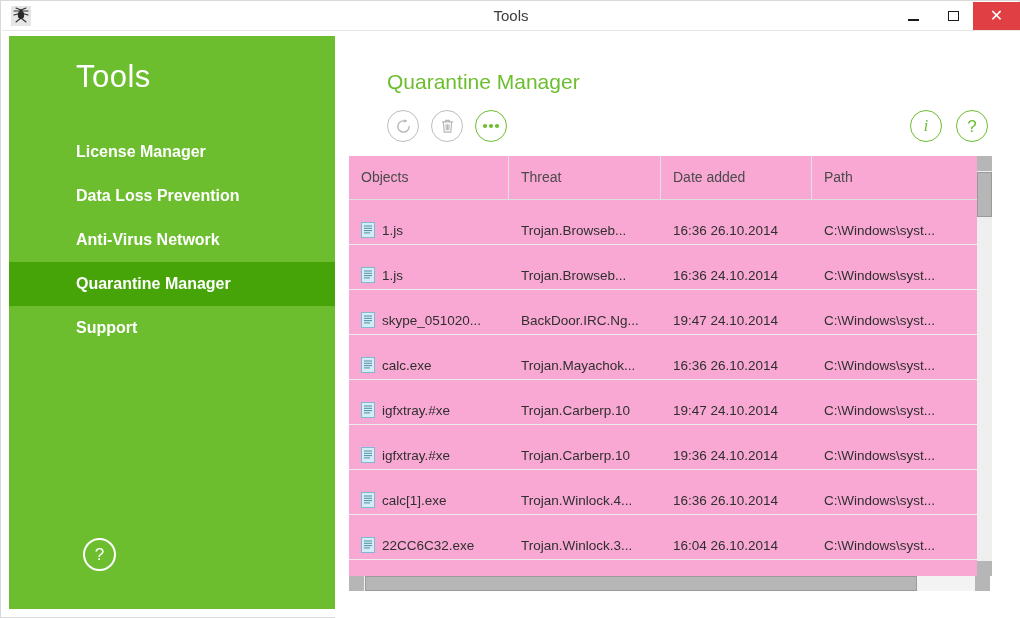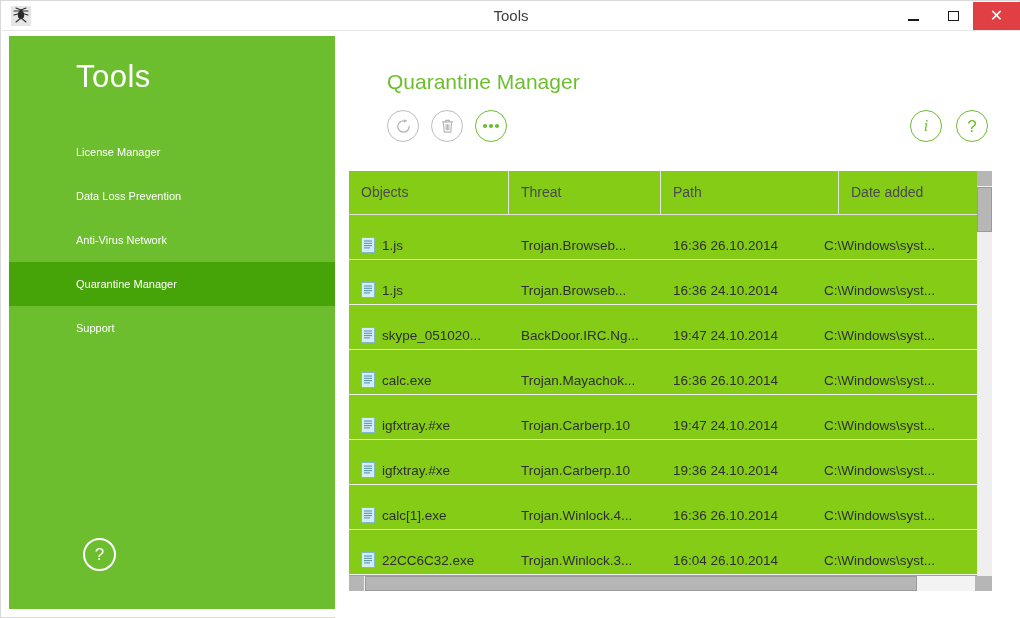--- a/index.html
+++ b/index.html
@@ -116,26 +116,27 @@
     position: absolute;
     left: 0;
     top: 94px;
     width: 326px;
   }
   .nav-item {
     position: relative;
     height: 44px;
     line-height: 44px;
     padding-left: 67px;
-    font-size: 11px;
+    font-size: 16px;
     color: #ffffff;
     cursor: pointer;
     box-sizing: border-box;
     white-space: nowrap;
     font-family: "Liberation Sans", sans-serif;
+    font-weight: bold;
   }
   .nav-item.active {
     background: #47a408;
   }
   .side-help {
     position: absolute;
     left: 74px;
     bottom: 38px;
     width: 33px; height: 33px;
     border: 2px solid #ffffff;
@@ -209,24 +210,24 @@
   .tb-glyph.q {
     font-style: normal;
     font-family: "Liberation Sans", sans-serif;
     font-size: 17px;
   }
 
   
   .table-wrap {
     position: absolute;
     left: 14px;
-    top: 140px;
+    top: 125px;
     width: 641px;
     height: 420px;
-    background: #84cc16;
+    background: #f9a8d4;
   }
   .thead {
     position: relative;
     height: 43px;
     border-bottom: 1px solid #dfdfdf;
     display: flex;
   }
   .th {
     font-size: 14px;
     color: #4a4a4a;
@@ -428,22 +429,22 @@
       <button class="tb-btn green">
         <span class="tb-glyph q">?</span>
       </button>
     </div>
 
     <div class="table-wrap">
 
       <div class="thead">
         <div class="th c0">Objects</div>
         <div class="th c1">Threat</div>
+        <div class="th c2">Date added</div>
         <div class="th c3">Path</div>
-        <div class="th c2">Date added</div>
       </div>
 
       <div class="tbody">
 
         <div class="trow">
           <div class="td c0">
             <svg class="file-icon" viewBox="0 0 14 16">
               <rect x="0.5" y="0.5" width="13" height="15" fill="#d4ecf5" stroke="#7fb8cf"></rect>
               <g stroke="#4e8fa8" stroke-width="1">
                   <path d="M3 4 H11"></path>

